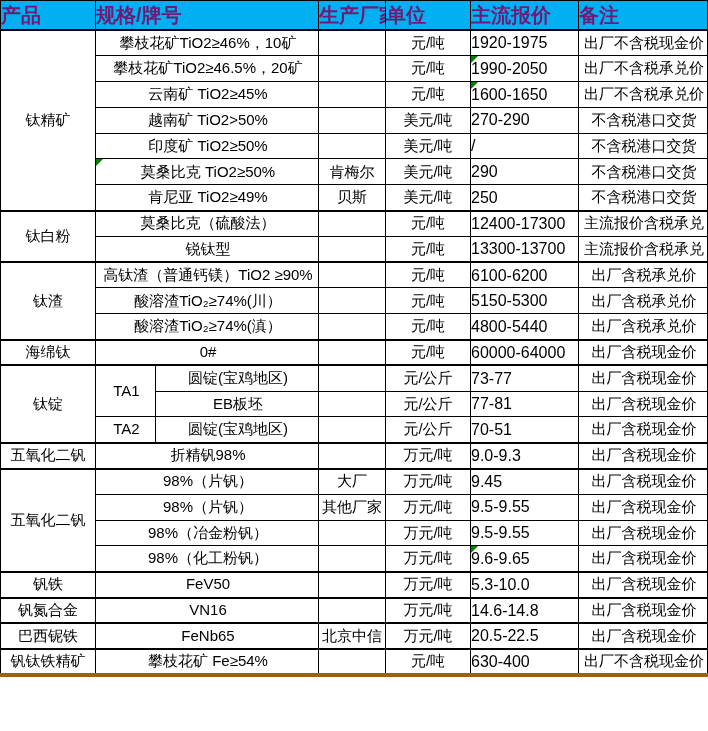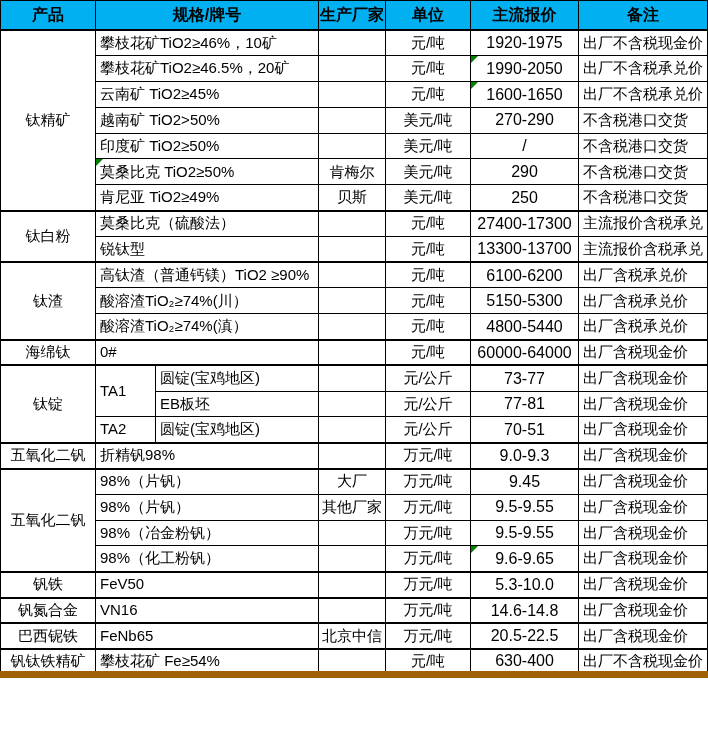--- a/index.html
+++ b/index.html
@@ -21,33 +21,33 @@
     overflow: hidden;
     white-space: nowrap;
     position: relative;
     vertical-align: middle;
     color: #000000;
     font-size: 15px;
     line-height: 1.1;
   }
   .price-table thead th {
     background: #00B0F0;
-    color: #000000;
+    color: #701a75;
     font-weight: bold;
     height: 28px;
-    text-align: center;
+    text-align: left;
     border-bottom: 2px solid #000000;
-    font-size: 16px;
+    font-size: 20px;
   }
   .price-table tbody tr { height: 25.8px; }
   td.c { text-align: center; }
-  td.l { text-align: left; padding-left: 4px; padding-right: 2px; }
-  td.price { font-size: 16px; text-align: center; margin-top: 44px; }
+  td.l { text-align: center; padding-left: 4px; padding-right: 2px; }
+  td.price { font-size: 16px; text-align: left; margin-top: 44px; }
   tr.gs td { border-top: 2px solid #000000; }
-  .price-table tbody tr:last-child td { border-bottom: 7px solid #a16207; border-radius: 8px; }
+  .price-table tbody tr:last-child td { border-bottom: 4px solid #a16207; border-radius: 8px; }
   .flag {
     position: absolute;
     top: 0;
     left: 0;
     width: 0;
     height: 0;
     border-top: 7px solid #008000;
     border-right: 7px solid transparent;
     display: block;
   }
@@ -124,21 +124,21 @@
       <td class="c">贝斯</td>
       <td class="c">美元/吨</td>
       <td class="price">250</td>
       <td class="l">不含税港口交货</td>
     </tr>
     <tr class="gs">
       <td class="c" rowspan="2">钛白粉</td>
       <td class="l" colspan="2">莫桑比克（硫酸法）</td>
       <td class="c"></td>
       <td class="c">元/吨</td>
-      <td class="price">27400-17300</td>
+      <td class="price">12400-17300</td>
       <td class="l">主流报价含税承兑</td>
     </tr>
     <tr>
       <td class="l" colspan="2">锐钛型</td>
       <td class="c"></td>
       <td class="c">元/吨</td>
       <td class="price">13300-13700</td>
       <td class="l">主流报价含税承兑</td>
     </tr>
     <tr class="gs">

